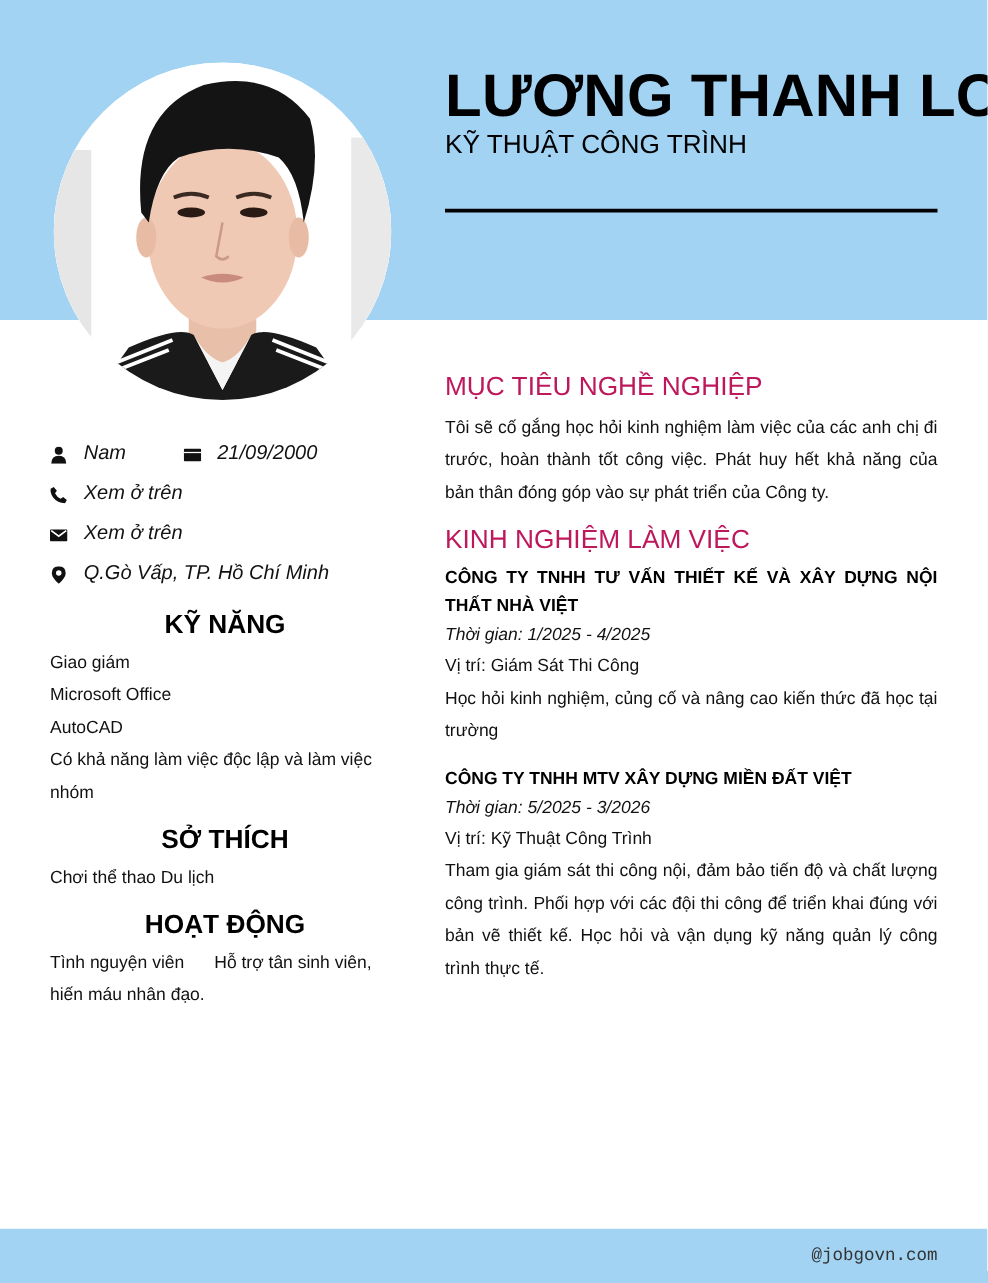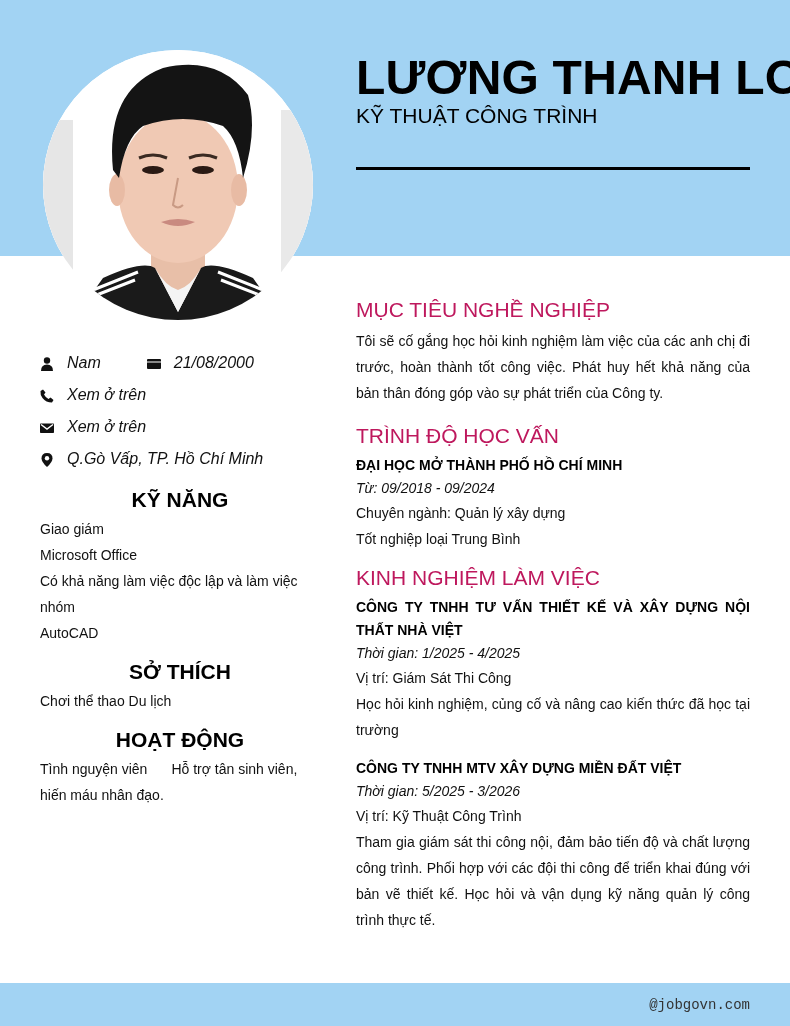--- a/index.html
+++ b/index.html
@@ -84,21 +84,21 @@
         </svg>
     </span>
     <span>Nam</span>
     <span class="gap"></span>
     <span class="ico">
       <svg viewBox="0 0 14 14">
           <rect x="0" y="2" width="14" height="10" rx="1"></rect>
           <rect x="0" y="4.5" width="14" height="1" fill="#fff"></rect>
         </svg>
     </span>
-    <span>21/08/2000</span>
+    <span>21/09/2000</span>
   </div>
   <div class="info-row">
     <span class="ico">
       <svg viewBox="0 0 14 14">
           <path d="M3 0.5 L5.5 3.5 L4 5.5 Q5.5 8.5 8.5 10 L10.5 8.5 L13.5 11 L12 13.5 Q6 13.5 2.5 9 Q0 5.5 0.5 2 Z"></path>
         </svg>
     </span>
     <span>Xem ở trên</span>
   </div>
   <div class="info-row">
@@ -116,45 +116,38 @@
           <path d="M7 0 Q12.5 0 12.5 5.5 Q12.5 9 7 14 Q1.5 9 1.5 5.5 Q1.5 0 7 0Z"></path>
           <circle cx="7" cy="5.3" r="2.2" fill="#fff"></circle>
         </svg>
     </span>
     <span>Q.Gò Vấp, TP. Hồ Chí Minh</span>
   </div>
 
   <div class="sec-title-left" style="margin-top:20px;">KỸ NĂNG</div>
   <div class="left-text">Giao giám</div>
   <div class="left-text">Microsoft Office</div>
+  <div class="left-text">AutoCAD</div>
   <div class="left-text">Có khả năng làm việc độc lập và làm việc nhóm</div>
-  <div class="left-text">AutoCAD</div>
 
   <div class="sec-title-left" style="margin-top:14px;">SỞ THÍCH</div>
   <div class="left-text">Chơi thể thao Du lịch</div>
 
   <div class="sec-title-left" style="margin-top:14px;">HOẠT ĐỘNG</div>
   <div class="activity-row">
     <span>Tình nguyện viên</span><span class="sp"></span><span>Hỗ trợ tân sinh viên, hiến máu nhân đạo.</span>
   </div>
 </div>
 
 <div class="right">
   <div class="block">
     <div class="sec-title">MỤC TIÊU NGHỀ NGHIỆP</div>
     <div class="para">Tôi sẽ cố gắng học hỏi kinh nghiệm làm việc của các anh chị đi trước, hoàn thành tốt công việc. Phát huy hết khả năng của bản thân đóng góp vào sự phát triển của Công ty.</div>
   </div>
 
-  <div class="block" style="margin-top:18px;">
-    <div class="sec-title">TRÌNH ĐỘ HỌC VẤN</div>
-    <div class="org">ĐẠI HỌC MỞ THÀNH PHỐ HỒ CHÍ MINH</div>
-    <div class="period">Từ: 09/2018 - 09/2024</div>
-    <div class="line">Chuyên ngành: Quản lý xây dựng</div>
-    <div class="line">Tốt nghiệp loại Trung Bình</div>
-  </div>
 
   <div style="margin-top:5px;">
     <div class="sec-title">KINH NGHIỆM LÀM VIỆC</div>
     <div class="block">
       <div class="org">CÔNG TY TNHH TƯ VẤN THIẾT KẾ VÀ XÂY DỰNG NỘI THẤT NHÀ VIỆT</div>
       <div class="period">Thời gian: 1/2025 - 4/2025</div>
       <div class="line">Vị trí: Giám Sát Thi Công</div>
       <div class="para">Học hỏi kinh nghiệm, củng cố và nâng cao kiến thức đã học tại trường</div>
     </div>
     <div class="block">

